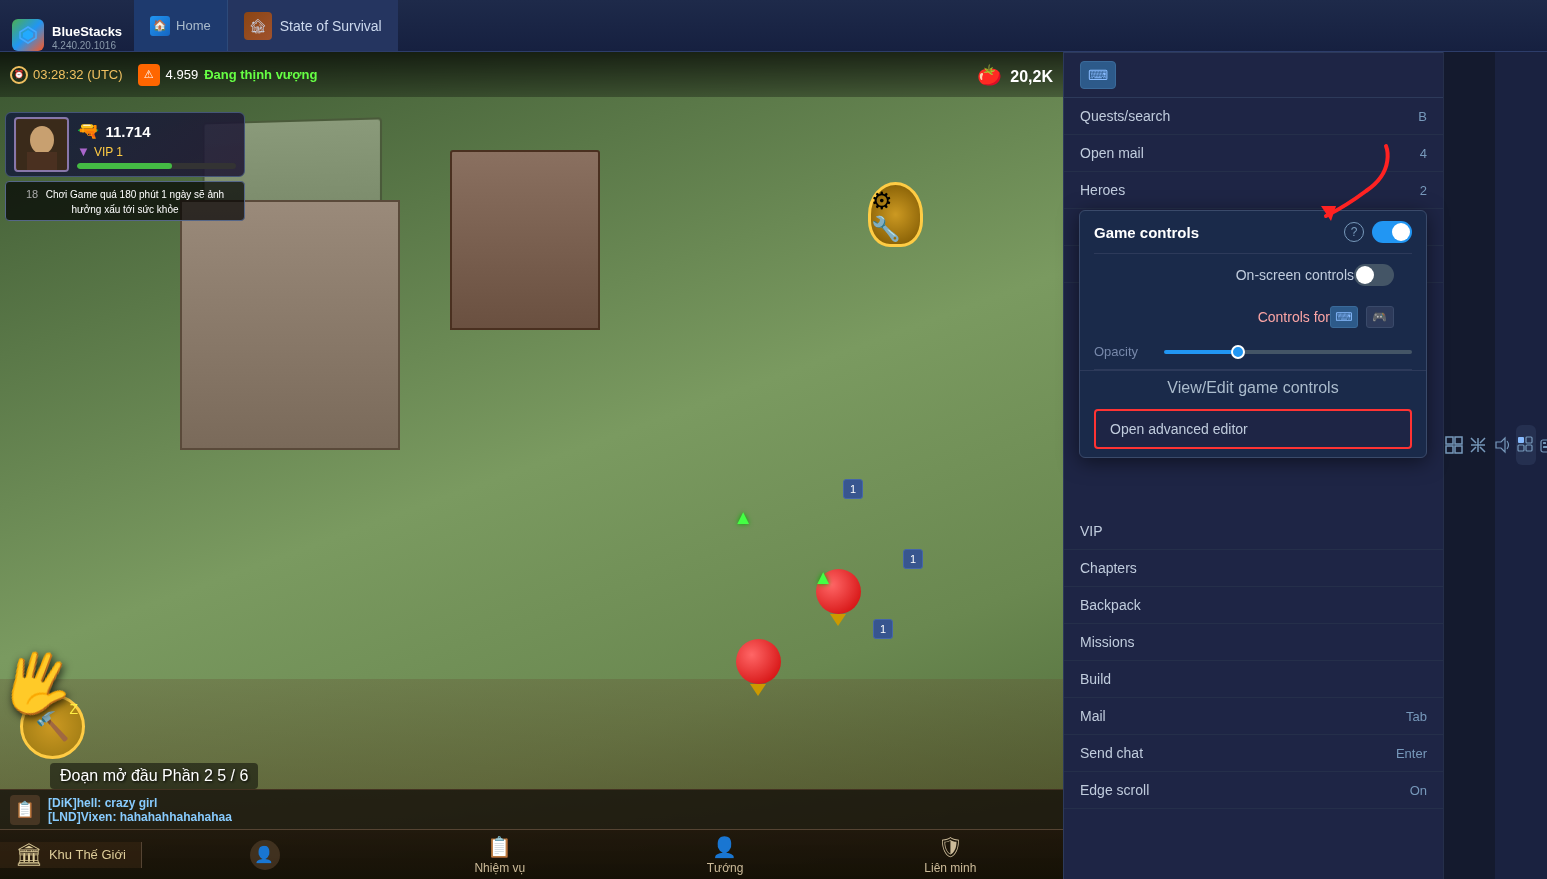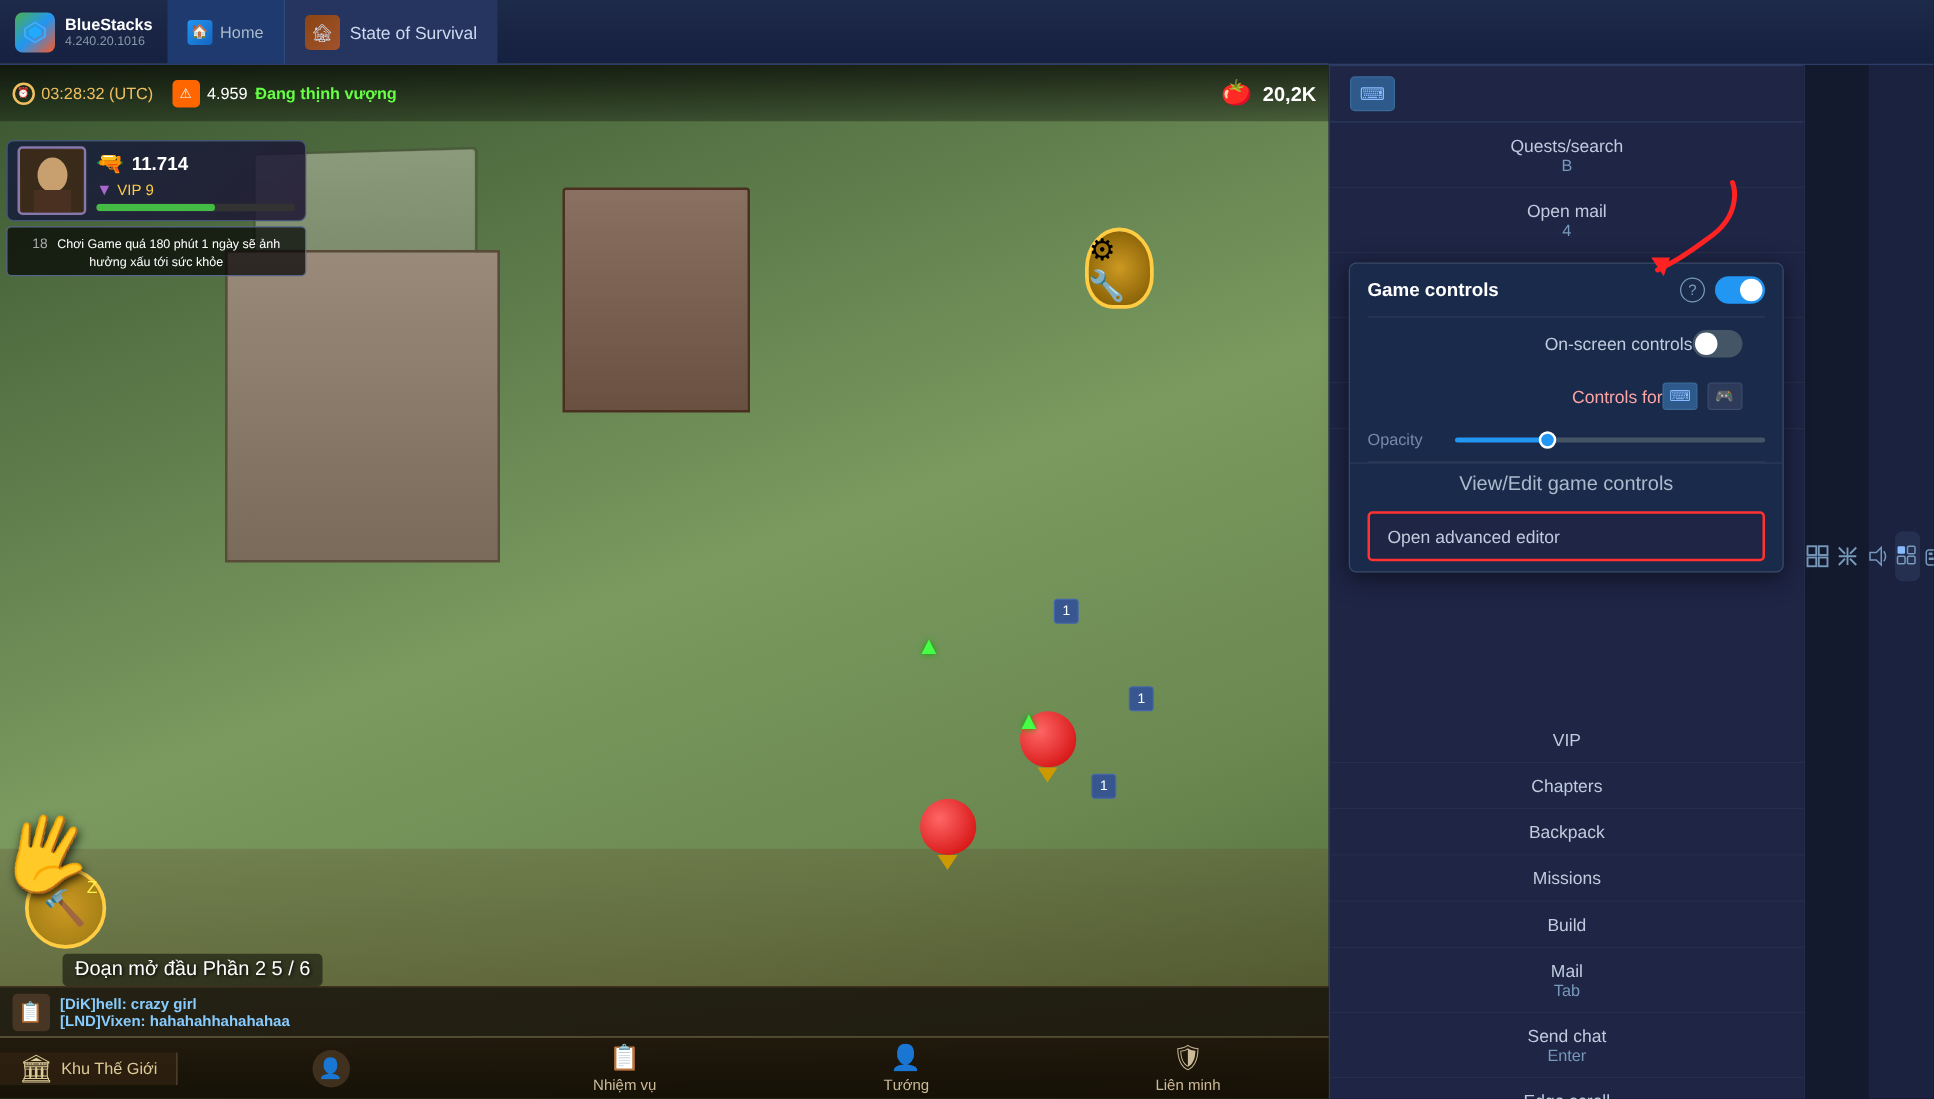--- a/index.html
+++ b/index.html
@@ -29,21 +29,21 @@
       height: 52px;
       background: linear-gradient(180deg, #1e2a4a 0%, #162040 100%);
       display: flex;
       align-items: center;
       z-index: 100;
       border-bottom: 1px solid #2d3d6a;
     }
 
     #bluestacks-logo {
       display: flex;
-      align-items: center;
+      align-items: flex-end;
       padding: 0 12px;
       gap: 8px;
       height: 100%;
     }
 
     .logo-icon {
       width: 32px;
       height: 32px;
       background: linear-gradient(135deg, #4CAF50, #2196F3, #FF5722);
       border-radius: 6px;
@@ -481,26 +481,25 @@
     }
     #controls-list::-webkit-scrollbar-thumb {
       background: #3a4a6a;
       border-radius: 3px;
     }
 
     .control-row {
       display: flex;
       align-items: center;
       justify-content: space-between;
-      padding: 10px 32px;
+      padding: 10px 16px;
       border-bottom: 1px solid #252f4a;
       color: #c0ccdd;
       font-size: 14px;
       cursor: pointer;
-      flex-direction: column;
     }
 
     .control-key {
       color: #7799bb;
       font-size: 13px;
     }
 
     
     #game-controls-popup {
       position: absolute;
@@ -896,21 +895,21 @@
             <rect x="10" y="32" width="30" height="18" fill="#4a3020"></rect>
           </svg>
         </div>
         <div class="character-info">
           <div style="display:flex;align-items:center;gap:6px;">
             <span style="font-size:18px;">🔫</span>
             <span class="character-name-val">11.714</span>
           </div>
           <div class="vip-badge">
             <span style="color:#aa66cc;font-size:13px;">▼</span>
-            <span>VIP 9</span>
+            <span>VIP 1</span>
           </div>
           <div class="health-bar">
             <div class="health-fill"></div>
           </div>
         </div>
       </div>
 
       <div class="rating-box">
         <span style="font-size:11px;color:#aaa;">18</span>
         <span style="font-size:10px;margin-left:4px;">Chơi Game quá 180 phút 1 ngày sẽ ảnh hưởng xấu tới sức khỏe</span>

